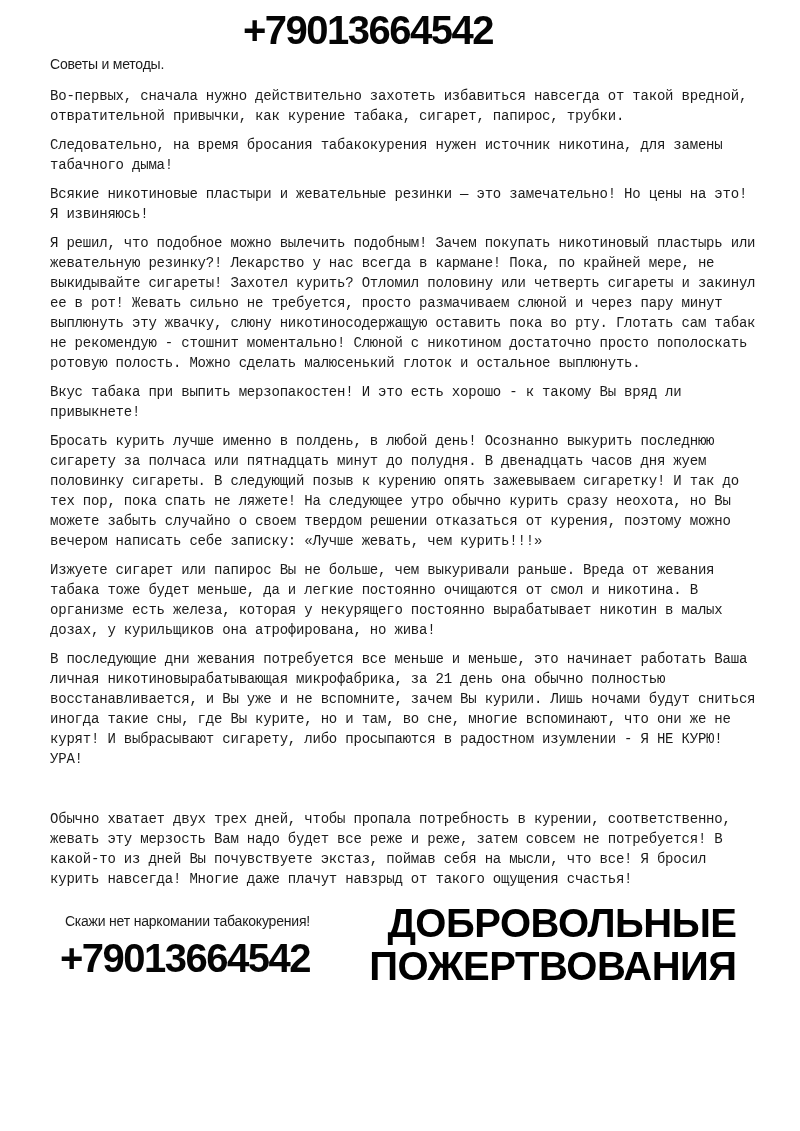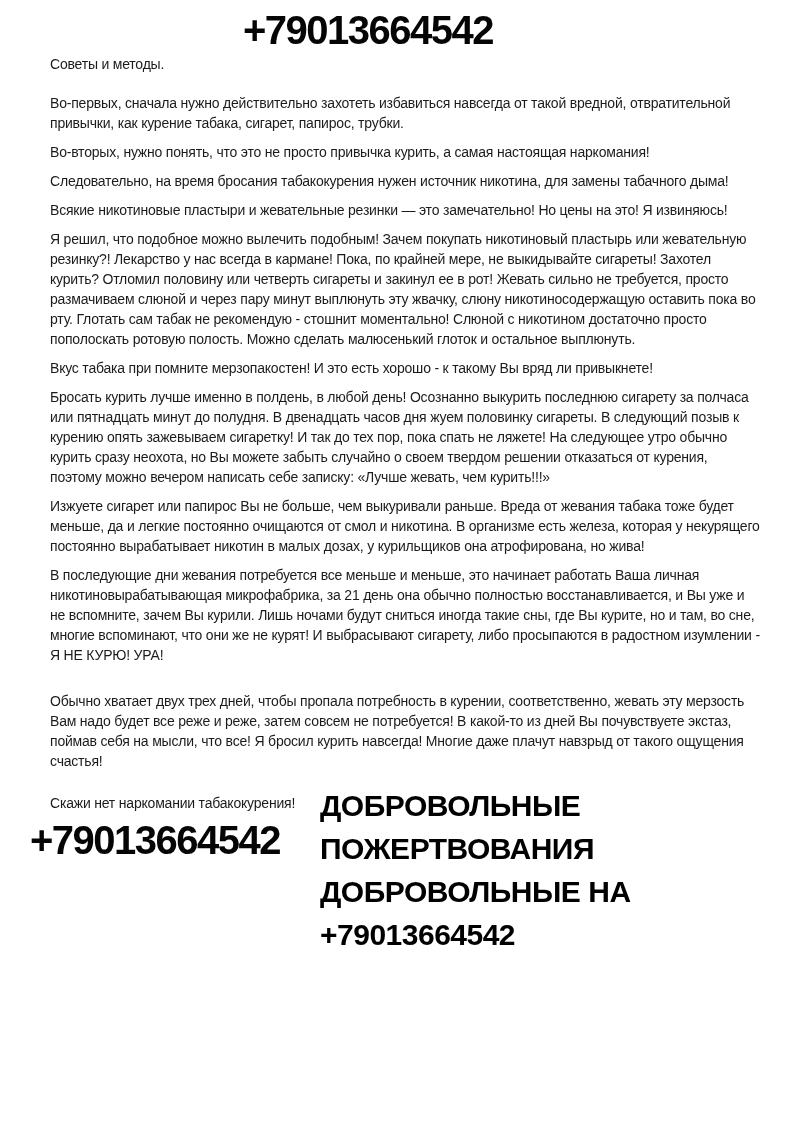--- a/index.html
+++ b/index.html
@@ -20,42 +20,44 @@
     margin: 8px 64px 0 0;
     text-align: center;
     font-size: 40px;
     font-weight: bold;
     letter-spacing: -1.5px;
     color: #050505;
     line-height: 44px;
     white-space: nowrap;
   }
   .subtitle {
-    margin: 2px 0 11px 50px;
+    margin: 2px 0 4px 50px;
     font-size: 14px;
     line-height: 20px;
     letter-spacing: -0.2px;
   }
   .body-text {
     padding: 8px 38px 0 50px;
     font-size: 14px;
     line-height: 20px;
     letter-spacing: -0.2px;
     text-align: left;
   }
   .body-text p {
     margin: 0 0 9px 0;
+    font-family: Liberation Mono, monospace;
   }
   .body-text p.gap-before {
-    margin-top: 26px;
+    margin-top: 40px;
   }
   .footer {
     display: flex;
     align-items: flex-start;
     padding: 4px 0 0 30px;
+    text-align: right;
   }
   .footer-left {
     width: 280px;
     padding-top: 10px;
     flex: none;
   }
   .tagline {
     margin-left: 20px;
     font-size: 14px;
     line-height: 18px;
@@ -65,46 +67,45 @@
   .phone-big {
     margin-top: 6px;
     font-size: 40px;
     font-weight: bold;
     letter-spacing: -1.5px;
     color: #050505;
     white-space: nowrap;
   }
   .donation-block {
     padding-left: 10px;
-    font-size: 30px;
+    font-size: 40px;
     font-weight: bold;
     line-height: 43px;
     letter-spacing: -0.5px;
     color: #000000;
   }
   .donation-line {
     white-space: nowrap;
   }
 </style>
 </head>
 <body>
 
 <div class="page">
 
   <div class="header-phone">+79013664542</div>
 
   <div class="subtitle">Советы и методы.</div>
 
   <div class="body-text">
     <p>Во-первых, сначала нужно действительно захотеть избавиться навсегда от такой вредной, отвратительной привычки, как курение табака, сигарет, папирос, трубки.</p>
-    <p>Во-вторых, нужно понять, что это не просто привычка курить, а самая настоящая наркомания!</p>
     <p>Следовательно, на время бросания табакокурения нужен источник никотина, для замены табачного дыма!</p>
     <p>Всякие никотиновые пластыри и жевательные резинки — это замечательно! Но цены на это! Я извиняюсь!</p>
     <p>Я решил, что подобное можно вылечить подобным! Зачем покупать никотиновый пластырь или жевательную резинку?! Лекарство у нас всегда в кармане! Пока, по крайней мере, не выкидывайте сигареты! Захотел курить? Отломил половину или четверть сигареты и закинул ее в рот! Жевать сильно не требуется, просто размачиваем слюной и через пару минут выплюнуть эту жвачку, слюну никотиносодержащую оставить пока во рту. Глотать сам табак не рекомендую - стошнит моментально! Слюной с никотином достаточно просто пополоскать ротовую полость. Можно сделать малюсенький глоток и остальное выплюнуть.</p>
-    <p>Вкус табака при помните мерзопакостен! И это есть хорошо - к такому Вы вряд ли привыкнете!</p>
+    <p>Вкус табака при выпить мерзопакостен! И это есть хорошо - к такому Вы вряд ли привыкнете!</p>
     <p>Бросать курить лучше именно в полдень, в любой день! Осознанно выкурить последнюю сигарету за полчаса или пятнадцать минут до полудня. В двенадцать часов дня жуем половинку сигареты. В следующий позыв к курению опять зажевываем сигаретку! И так до тех пор, пока спать не ляжете! На следующее утро обычно курить сразу неохота, но Вы можете забыть случайно о своем твердом решении отказаться от курения, поэтому можно вечером написать себе записку: «Лучше жевать, чем курить!!!»</p>
     <p>Изжуете сигарет или папирос Вы не больше, чем выкуривали раньше. Вреда от жевания табака тоже будет меньше, да и легкие постоянно очищаются от смол и никотина. В организме есть железа, которая у некурящего постоянно вырабатывает никотин в малых дозах, у курильщиков она атрофирована, но жива!</p>
     <p>В последующие дни жевания потребуется все меньше и меньше, это начинает работать Ваша личная никотиновырабатывающая микрофабрика, за 21 день она обычно полностью восстанавливается, и Вы уже и не вспомните, зачем Вы курили. Лишь ночами будут сниться иногда такие сны, где Вы курите, но и там, во сне, многие вспоминают, что они же не курят! И выбрасывают сигарету, либо просыпаются в радостном изумлении - Я НЕ КУРЮ! УРА!</p>
     <p class="gap-before">Обычно хватает двух трех дней, чтобы пропала потребность в курении, соответственно, жевать эту мерзость Вам надо будет все реже и реже, затем совсем не потребуется! В какой-то из дней Вы почувствуете экстаз, поймав себя на мысли, что все! Я бросил курить навсегда! Многие даже плачут навзрыд от такого ощущения счастья!</p>
   </div>
 
   <div class="footer">
     <div class="footer-left">
       <div class="tagline">Скажи нет наркомании табакокурения!</div>
       <div class="phone-big">+79013664542</div>

